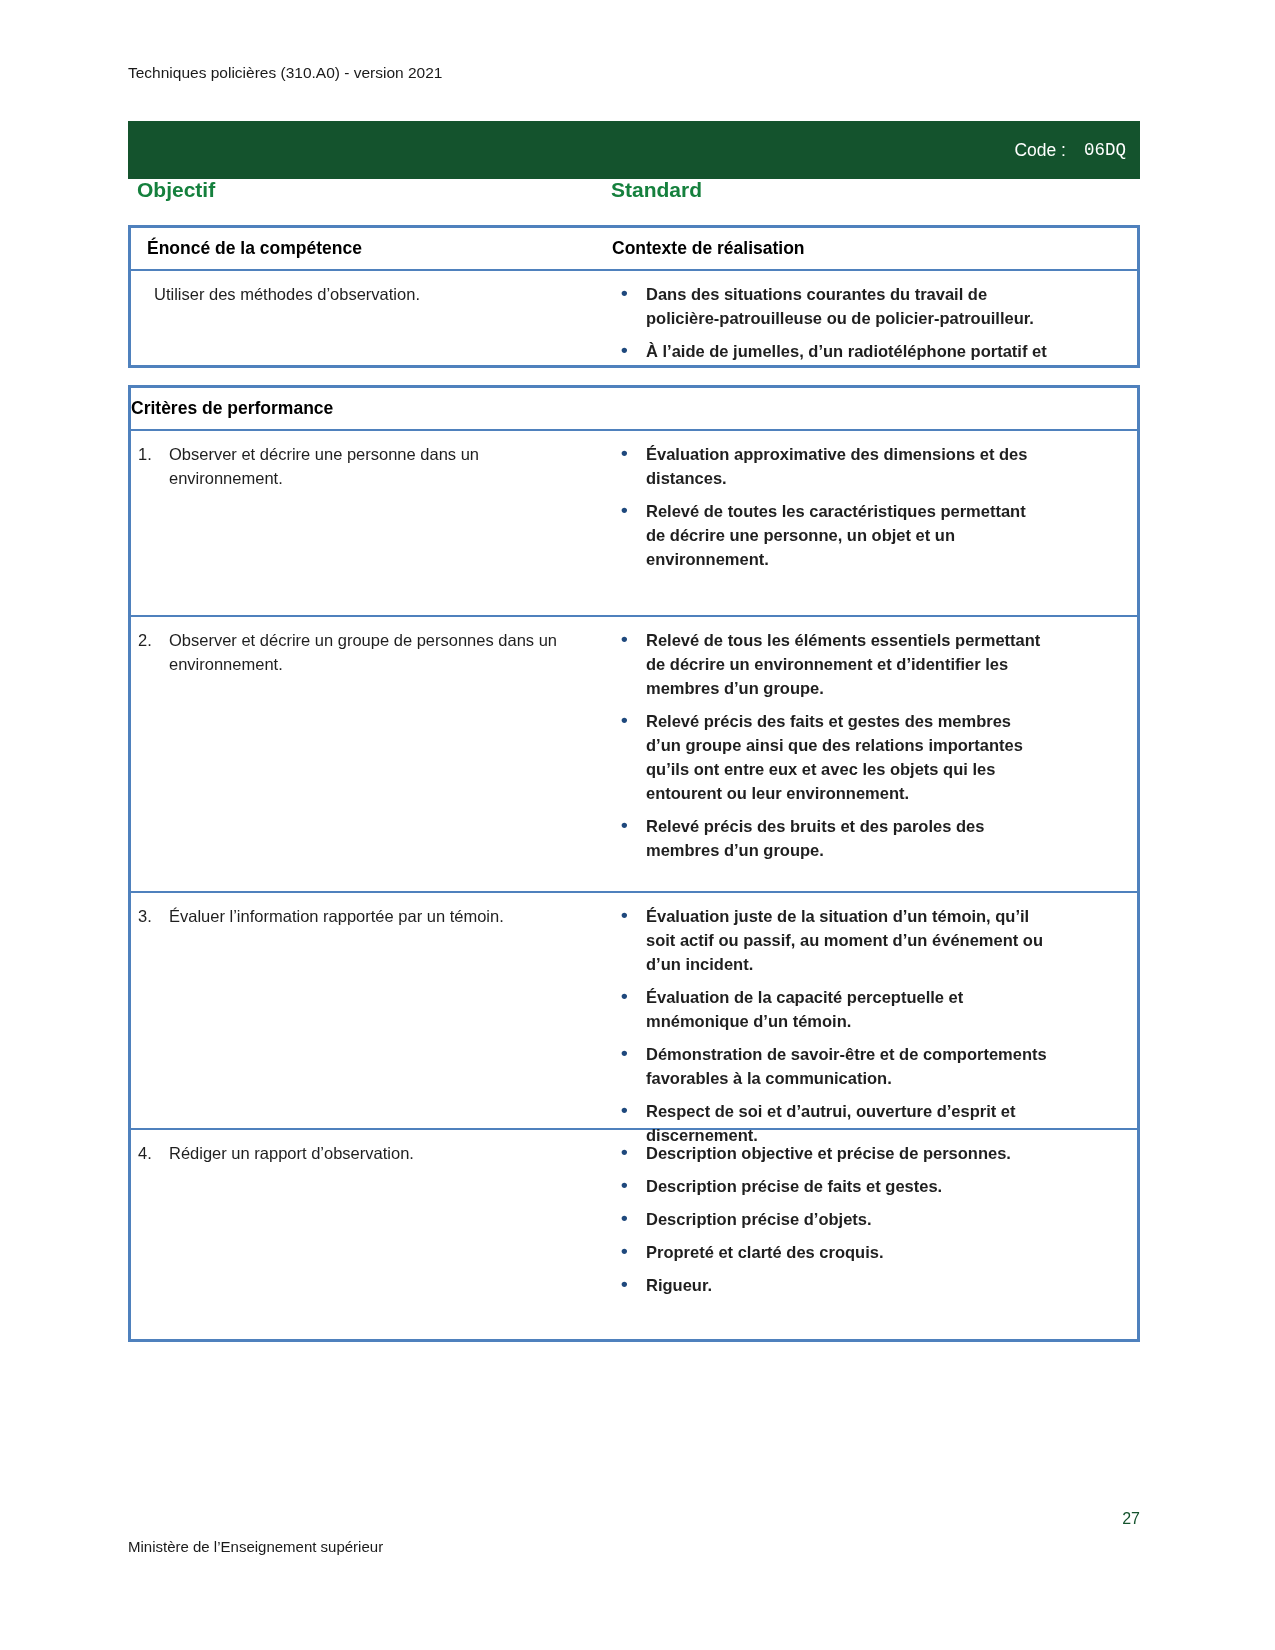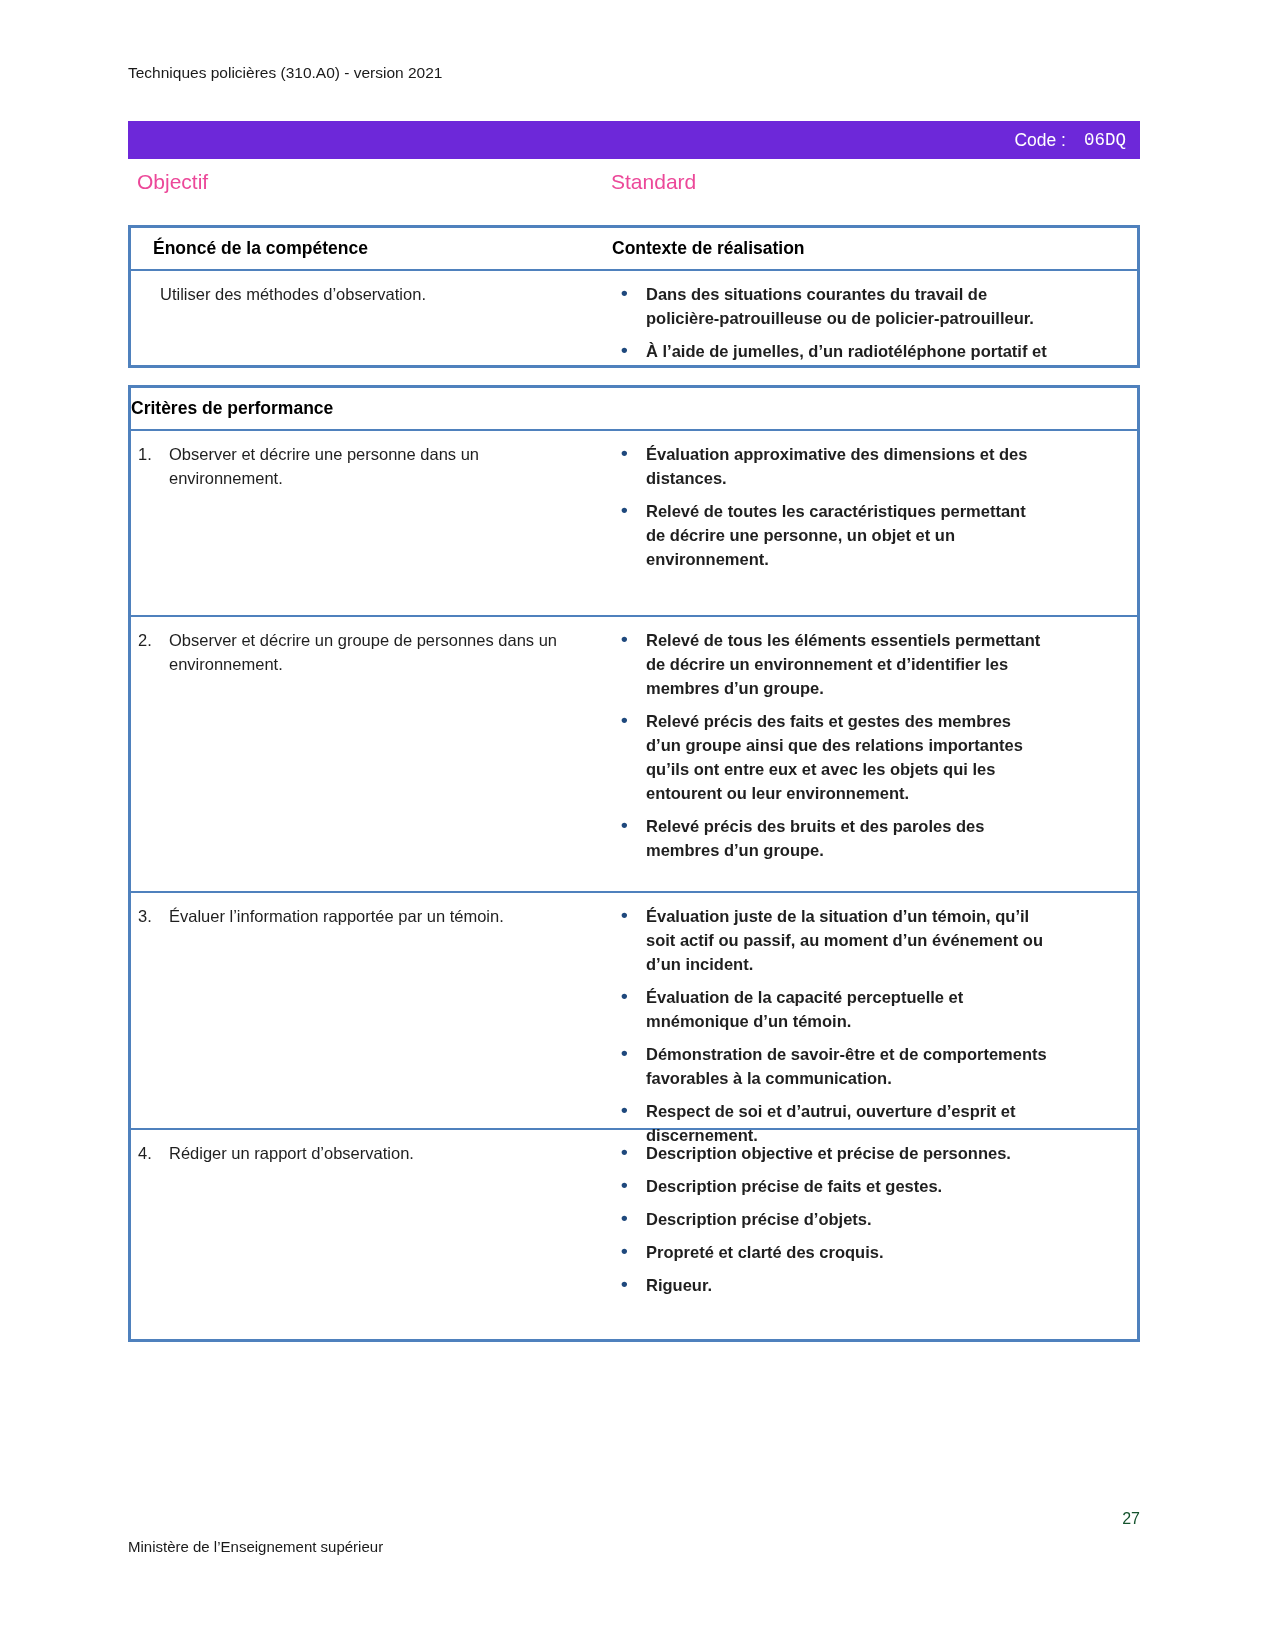--- a/index.html
+++ b/index.html
@@ -19,38 +19,38 @@
     top: 64px;
     font-size: 15.5px;
     color: #1a1a1a;
   }
 
   .code-banner {
     position: absolute;
     left: 128px;
     top: 121px;
     width: 1012px;
-    height: 38px;
-    background: #6d28d9;
+    height: 58px;
+    background: #14532d;
     box-sizing: border-box;
     display: flex;
     justify-content: flex-end;
     align-items: center;
     padding-right: 14px;
     color: #ffffff;
     font-size: 17.5px;
   }
   .code-banner .code-value { margin-left: 18px; font-family: Liberation Mono, monospace; }
 
   .col-heading {
     position: absolute;
-    top: 170px;
+    top: 178px;
     font-size: 21px;
-    font-weight: normal;
-    color: #ec4899;
+    font-weight: bold;
+    color: #15803d;
   }
   .col-heading.left  { left: 137px; }
   .col-heading.right { left: 611px; }
 
   .comp-table {
     position: absolute;
     left: 128px;
     width: 1012px;
     border: 3px solid #4f81bd;
     box-sizing: border-box;
@@ -63,21 +63,21 @@
   .thead {
     display: flex;
     height: 43px;
     box-sizing: border-box;
     border-bottom: 2px solid #4f81bd;
     align-items: center;
     font-weight: bold;
     font-size: 17.5px;
     color: #000000;
   }
-  .cell-left  { width: 481px; box-sizing: border-box; padding-left: 22px; flex-shrink: 0; }
+  .cell-left  { width: 481px; box-sizing: border-box; padding-left: 16px; flex-shrink: 0; }
   .cell-right { flex: 1; }
 
   .trow { display: flex; box-sizing: border-box; }
   .table-elements .trow + .trow { border-top: 2px solid #4f81bd; }
   .table-elements .row-1 { height: 184px; }
   .table-elements .row-2 { height: 276px; }
   .table-elements .row-3 { height: 237px; }
   .table-elements .row-4 { height: 213px; }
 
   .element-cell {

